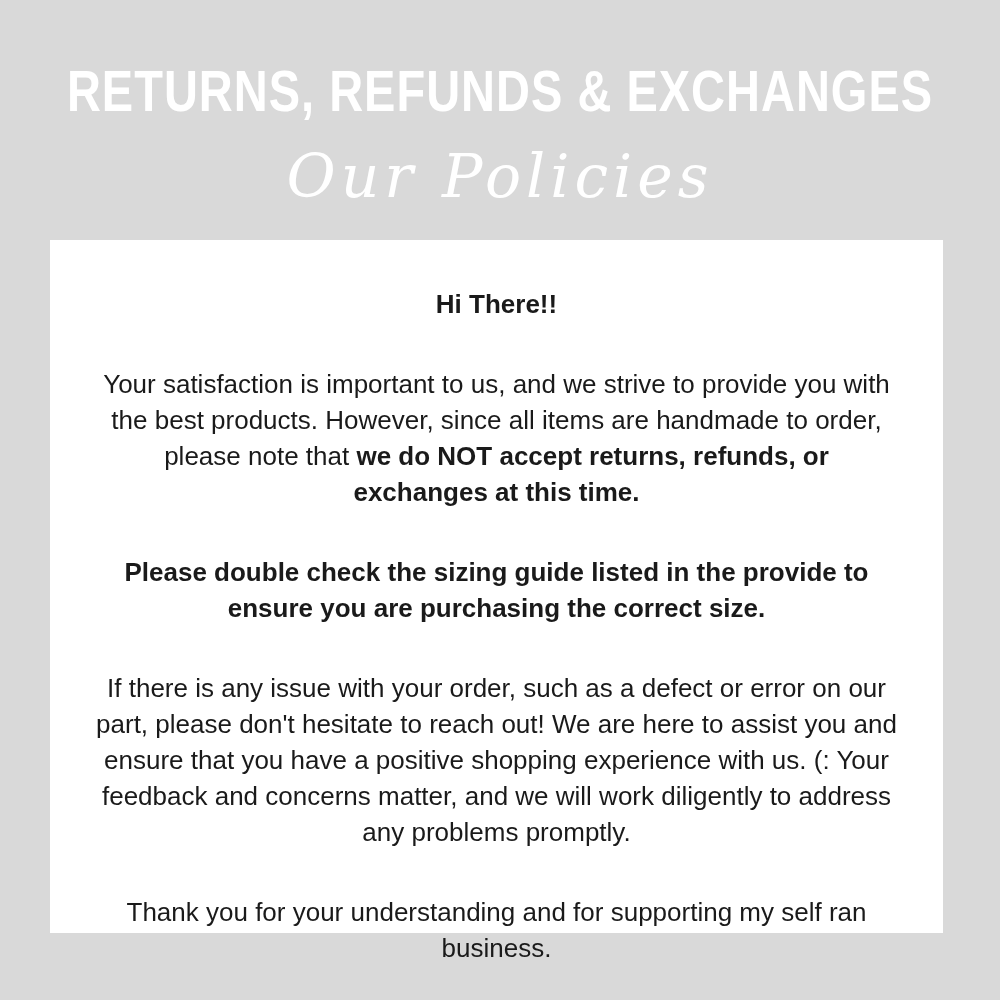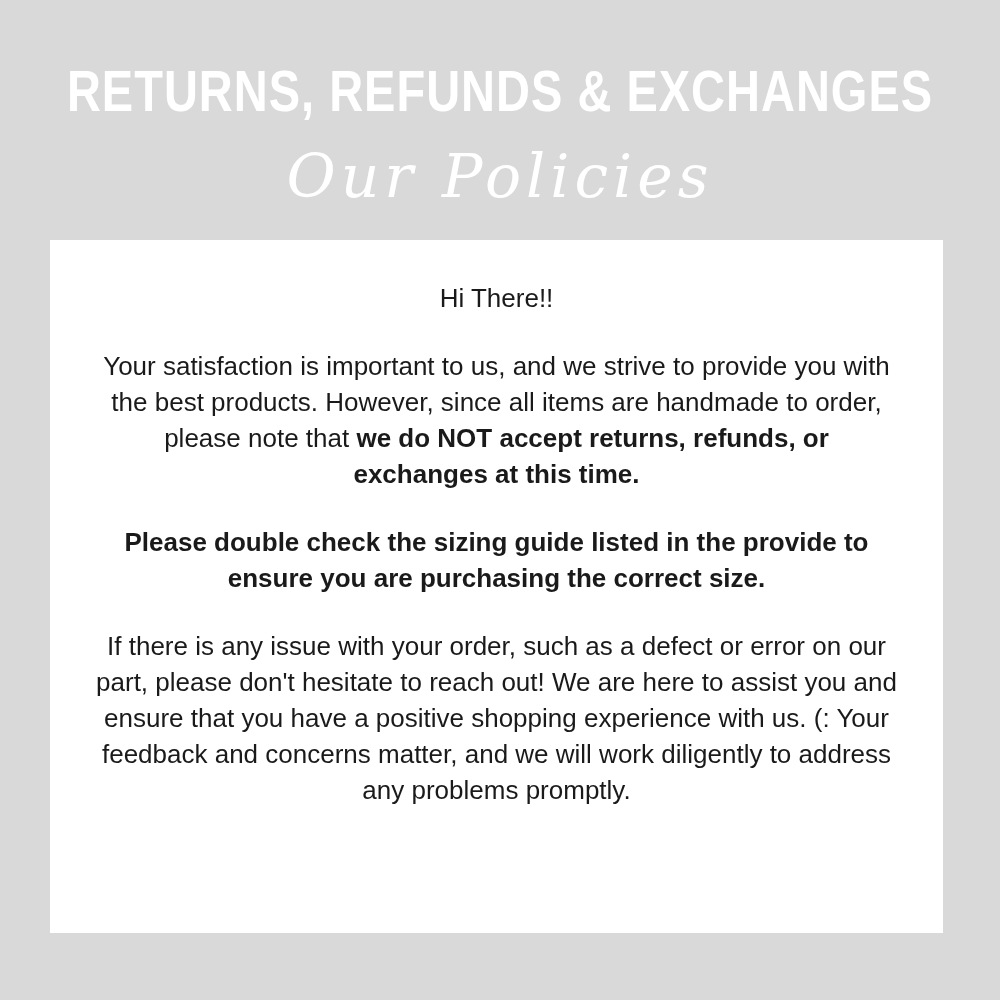--- a/index.html
+++ b/index.html
@@ -49,34 +49,35 @@
     position:absolute;
     left:50px;top:240px;
     width:893px;height:693px;
     background:var(--card);
     padding:40px 44px 0;
     text-align:center;
     color:var(--text);
     font-size:26px;
     line-height:36px;
   }
-  .greeting{margin:0;}
-  .card p.para{margin:32px 0 0;}
+  .greeting{margin:6px;font-weight:bold;}
+  .card p.para{margin:44px 0 0;}
   .card strong{font-weight:700;}
 </style>
 </head>
 <body>
 
 <div class="poster">
   <div class="header">
     <h1 class="title">RETURNS, REFUNDS &amp; EXCHANGES</h1>
     <div class="subtitle">Our Policies</div>
   </div>
 
   <div class="card">
     <p class="greeting">Hi There!!</p>
     <div>
         <p class="para"><span>Your satisfaction is important to us, and we strive to provide you with the best products. However, since all items are handmade to order, please note that </span><strong>we do NOT accept returns, refunds, or exchanges at this time.</strong></p>
         <p class="para"><strong>Please double check the sizing guide listed in the provide to ensure you are purchasing the correct size.</strong></p>
         <p class="para"><span>If there is any issue with your order, such as a defect or error on our part, please don't hesitate to reach out! We are here to assist you and ensure that you have a positive shopping experience with us. (: Your feedback and concerns matter, and we will work diligently to address any problems promptly.</span></p>
+        <p class="para"><span>Thank you for your understanding and for supporting my self ran business.</span></p>
       </div>
   </div>
 </div>
 
 </body></html>

